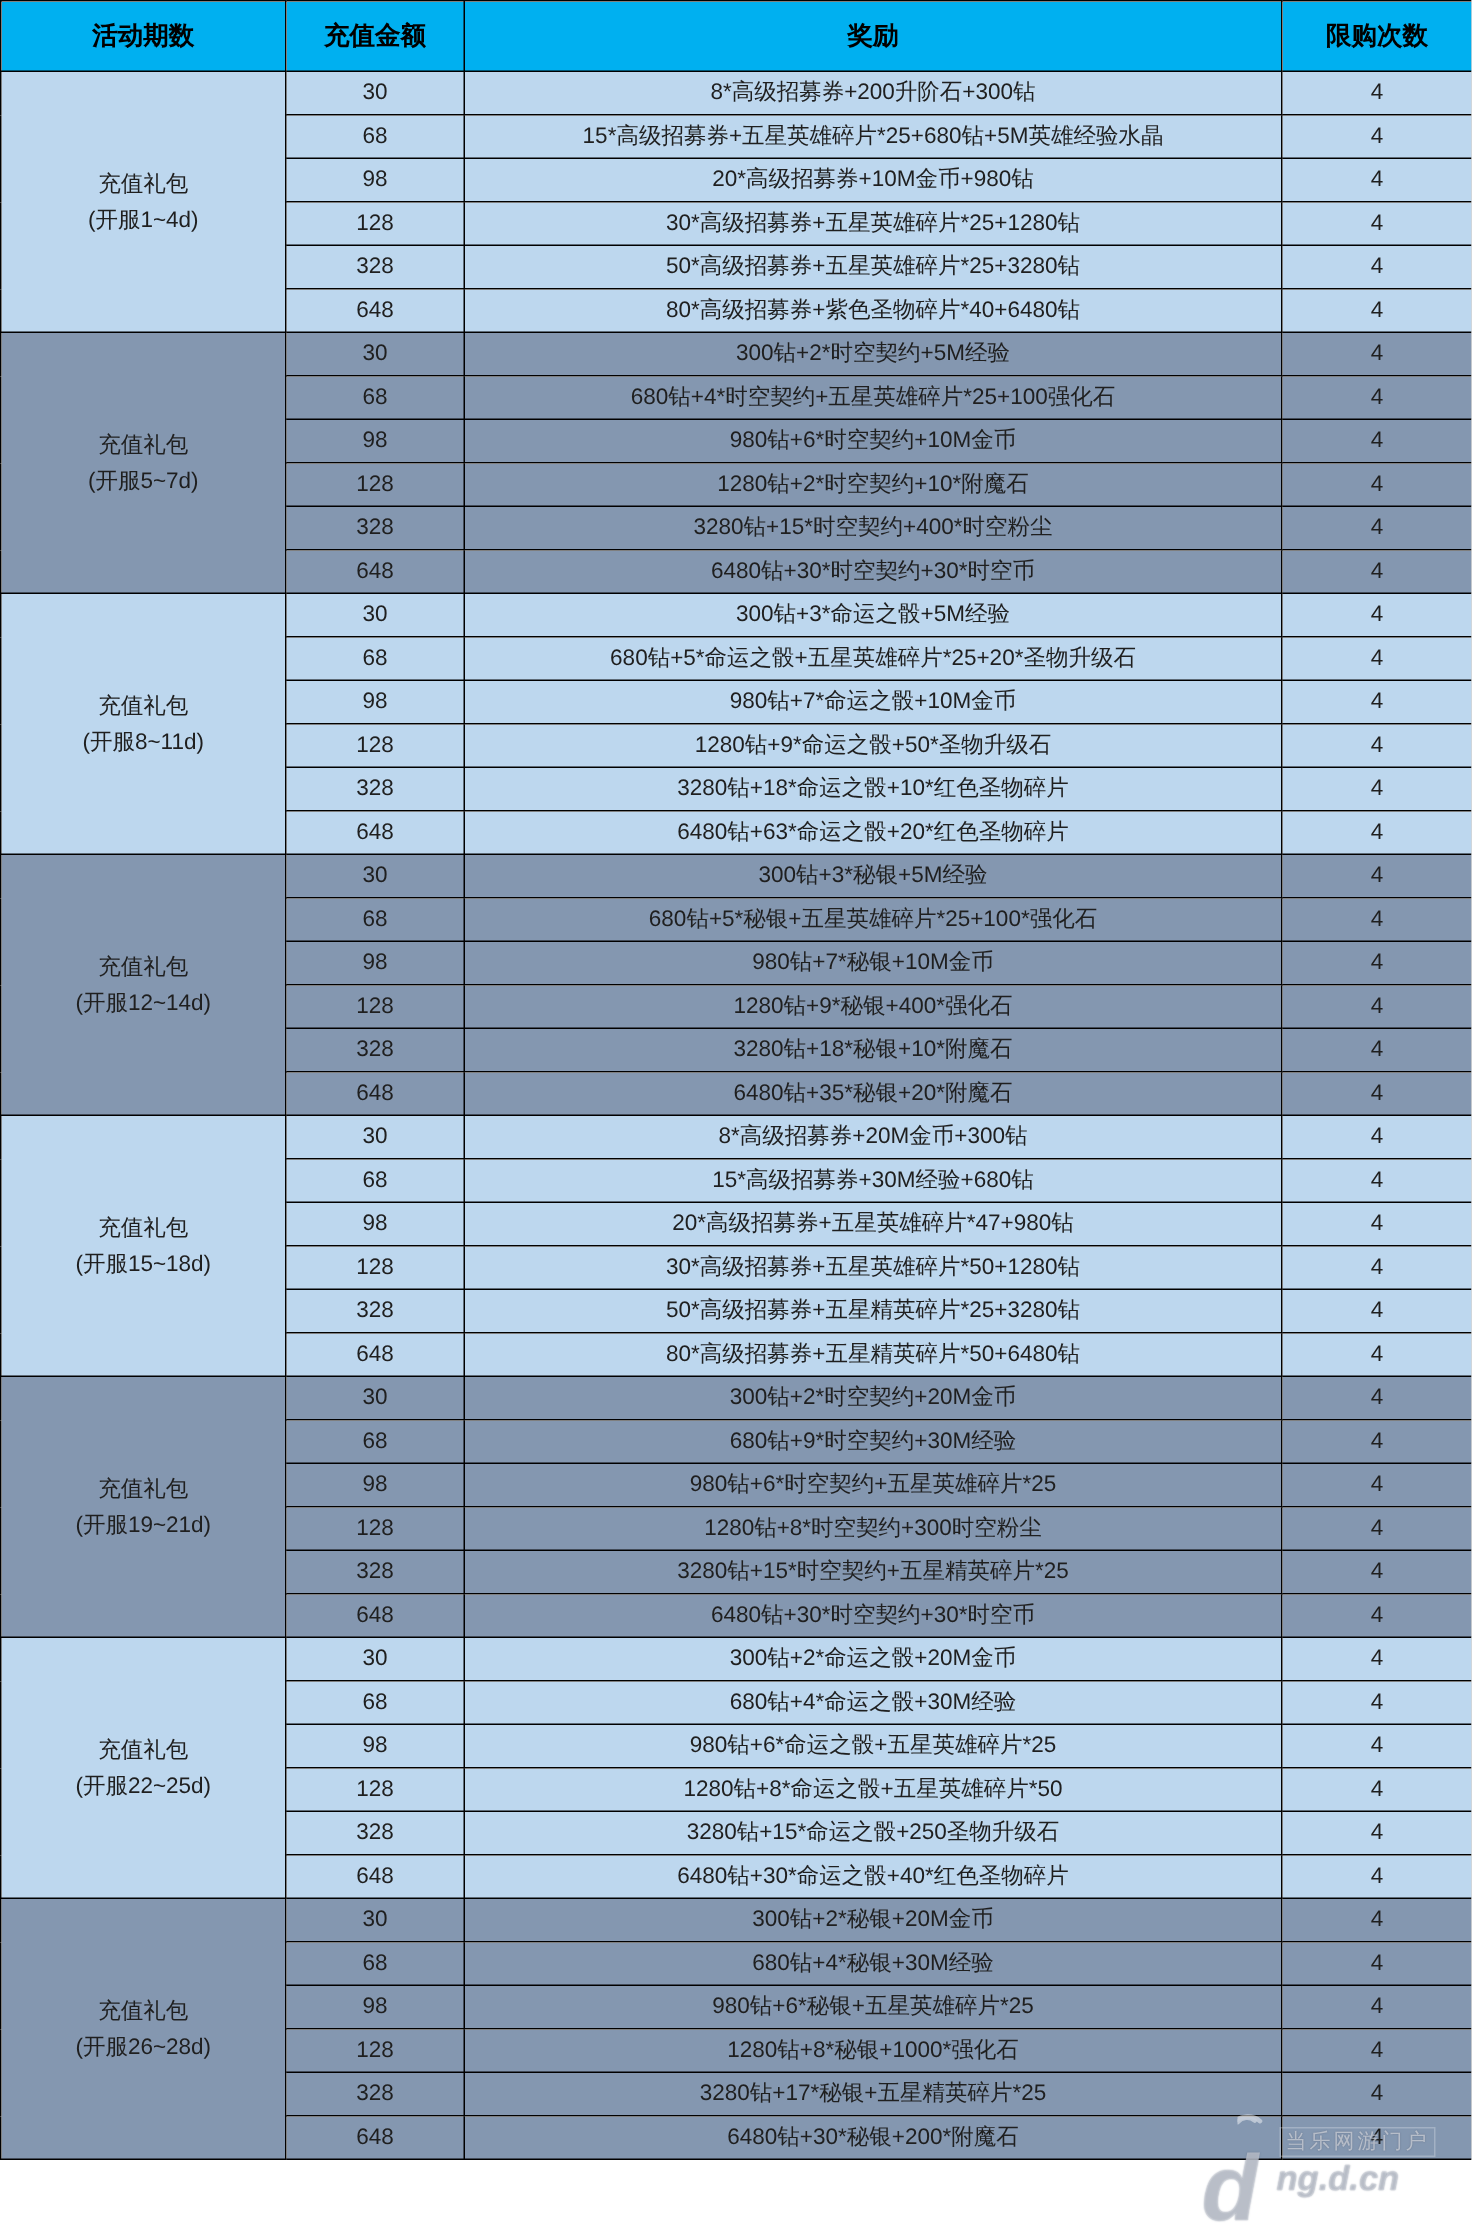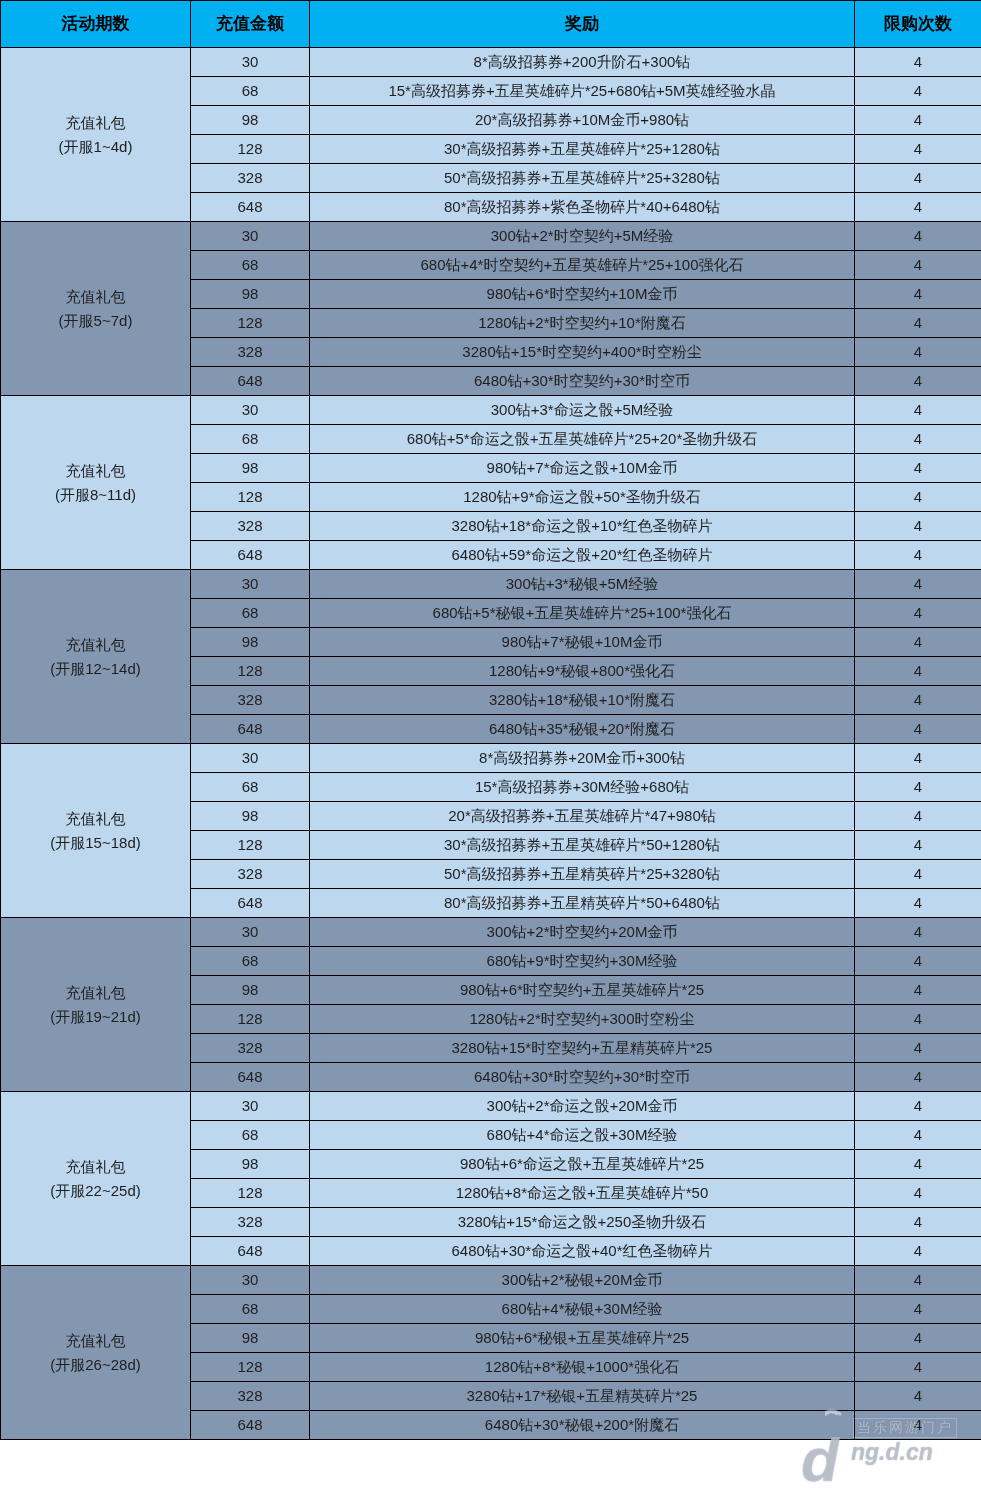--- a/index.html
+++ b/index.html
@@ -211,21 +211,21 @@
           <td class="reward-cell">1280钻+9*命运之骰+50*圣物升级石</td>
           <td class="limit-cell">4</td>
         </tr>
         <tr class="light">
           <td class="amount-cell">328</td>
           <td class="reward-cell">3280钻+18*命运之骰+10*红色圣物碎片</td>
           <td class="limit-cell">4</td>
         </tr>
         <tr class="light">
           <td class="amount-cell">648</td>
-          <td class="reward-cell">6480钻+59*命运之骰+20*红色圣物碎片</td>
+          <td class="reward-cell">6480钻+63*命运之骰+20*红色圣物碎片</td>
           <td class="limit-cell">4</td>
         </tr>
         <tr class="dark">
           <td rowspan="6" class="period-cell">
             <div>充值礼包</div>
             <div>(开服12~14d)</div>
           </td>
           <td class="amount-cell">30</td>
           <td class="reward-cell">300钻+3*秘银+5M经验</td>
           <td class="limit-cell">4</td>
@@ -235,21 +235,21 @@
           <td class="reward-cell">680钻+5*秘银+五星英雄碎片*25+100*强化石</td>
           <td class="limit-cell">4</td>
         </tr>
         <tr class="dark">
           <td class="amount-cell">98</td>
           <td class="reward-cell">980钻+7*秘银+10M金币</td>
           <td class="limit-cell">4</td>
         </tr>
         <tr class="dark">
           <td class="amount-cell">128</td>
-          <td class="reward-cell">1280钻+9*秘银+800*强化石</td>
+          <td class="reward-cell">1280钻+9*秘银+400*强化石</td>
           <td class="limit-cell">4</td>
         </tr>
         <tr class="dark">
           <td class="amount-cell">328</td>
           <td class="reward-cell">3280钻+18*秘银+10*附魔石</td>
           <td class="limit-cell">4</td>
         </tr>
         <tr class="dark">
           <td class="amount-cell">648</td>
           <td class="reward-cell">6480钻+35*秘银+20*附魔石</td>
@@ -303,21 +303,21 @@
           <td class="reward-cell">680钻+9*时空契约+30M经验</td>
           <td class="limit-cell">4</td>
         </tr>
         <tr class="dark">
           <td class="amount-cell">98</td>
           <td class="reward-cell">980钻+6*时空契约+五星英雄碎片*25</td>
           <td class="limit-cell">4</td>
         </tr>
         <tr class="dark">
           <td class="amount-cell">128</td>
-          <td class="reward-cell">1280钻+2*时空契约+300时空粉尘</td>
+          <td class="reward-cell">1280钻+8*时空契约+300时空粉尘</td>
           <td class="limit-cell">4</td>
         </tr>
         <tr class="dark">
           <td class="amount-cell">328</td>
           <td class="reward-cell">3280钻+15*时空契约+五星精英碎片*25</td>
           <td class="limit-cell">4</td>
         </tr>
         <tr class="dark">
           <td class="amount-cell">648</td>
           <td class="reward-cell">6480钻+30*时空契约+30*时空币</td>

